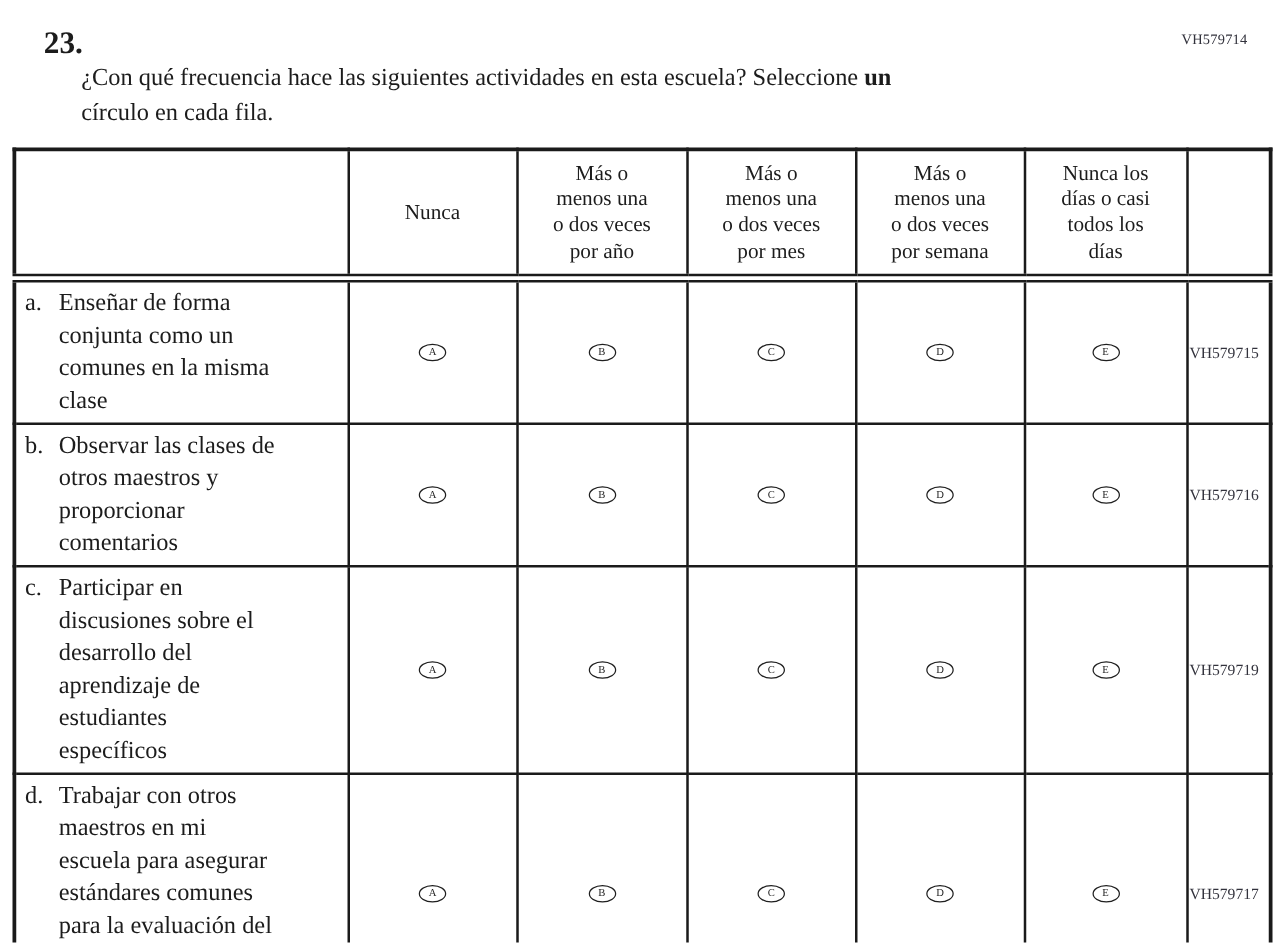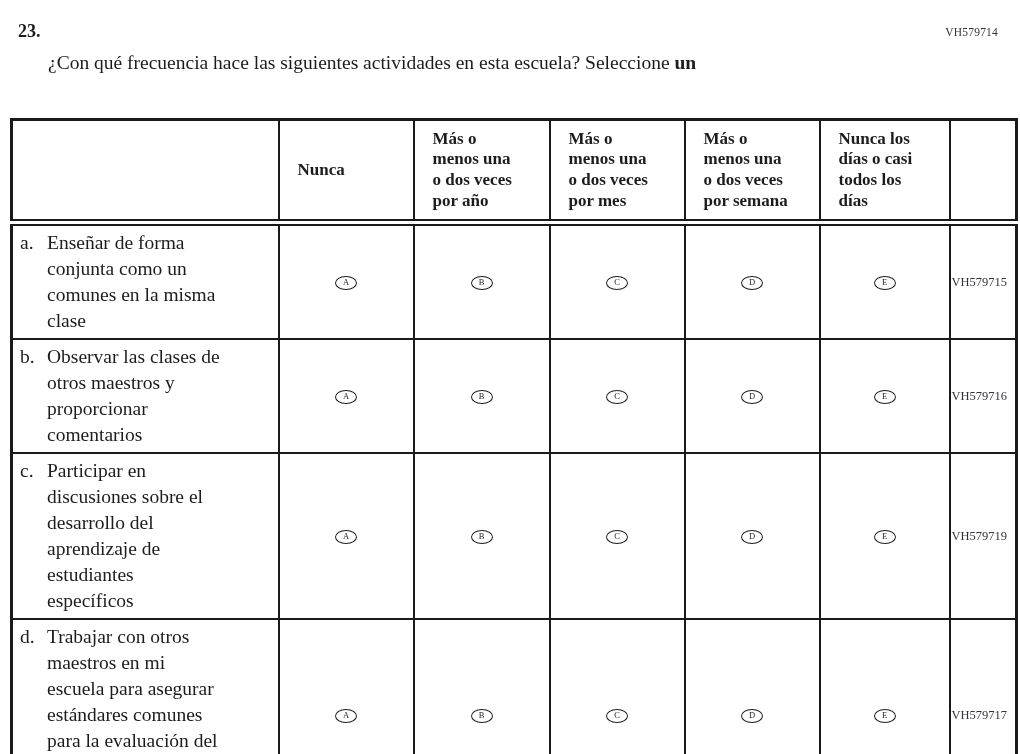--- a/index.html
+++ b/index.html
@@ -11,39 +11,39 @@
     overflow: hidden;
   }
   .page { position: relative; width: 1020px; height: 754px; }
 
   .page-code {
     position: absolute; top: 5px; right: 22px;
     font-size: 11.5px; letter-spacing: 0.2px; color: #32323c;
   }
 
   .question { display: flex; margin: 21px 0 0 18px; width: 830px; }
-  .q-number { font-weight: bold; font-size: 18px; width: 30px; flex: 0 0 30px; }
+  .q-number { font-weight: bold; font-size: 25px; width: 30px; flex: 0 0 30px; margin-left: 17px; }
   .q-text { font-size: 19.5px; line-height: 1.45; margin-top: 28px; }
   .q-text b { font-weight: bold; }
 
   table.grid {
     border-collapse: collapse;
     table-layout: fixed;
     position: absolute; left: 10px; top: 97px;
     width: 1005px;
     background: #fff;
   }
   table.grid { border: 3px solid #1a1a1a; }
   table.grid th, table.grid td { border: 2.5px solid #1a1a1a; }
 
   th.opt-head {
-    font-weight: bold; font-size: 17px; line-height: 1.22;
-    text-align: left; vertical-align: middle;
+    font-weight: normal; font-size: 17px; line-height: 1.22;
+    text-align: center; vertical-align: middle;
     white-space: pre-line;
-    padding: 2px 18px;
+    padding: 2px 1px;
     border-bottom: 7px double #1a1a1a !important;
   }
   th.stub-head, th.code-head { border-bottom: 7px double #1a1a1a !important; }
 
   td.activity {
     vertical-align: top; text-align: left;
     padding: 4px 4px 4px 7px;
     font-size: 19.5px; line-height: 26px;
   }
   .act-wrap { display: flex; }
@@ -71,21 +71,21 @@
 </style>
 </head>
 <body>
 
 <div class="page">
 
   <div class="page-code">VH579714</div>
 
   <div class="question">
     <div class="q-number">23.</div>
-    <div class="q-text"><span>¿Con qué frecuencia hace las siguientes actividades en esta escuela? Seleccione</span> <b>un</b><br></div>
+    <div class="q-text"><span>¿Con qué frecuencia hace las siguientes actividades en esta escuela? Seleccione</span> <b>un</b><br><span>círculo en cada fila.</span></div>
   </div>
 
   <table class="grid">
     <colgroup>
       <col style="width:267px">
       <col style="width:135px">
       <col style="width:136px">
       <col style="width:135px">
       <col style="width:135px">
       <col style="width:130px">

